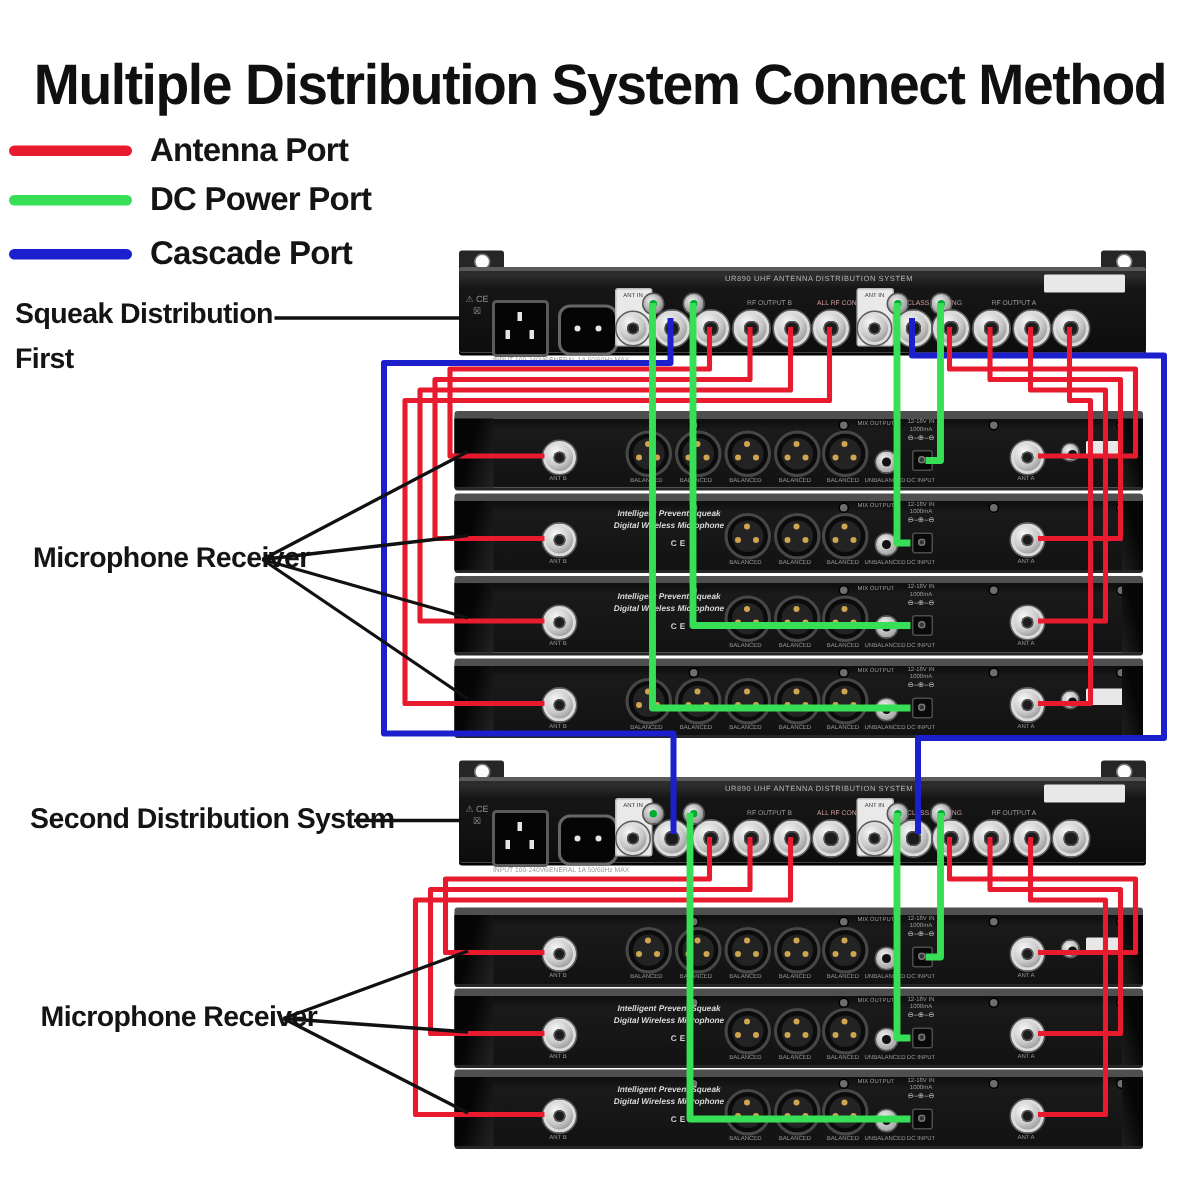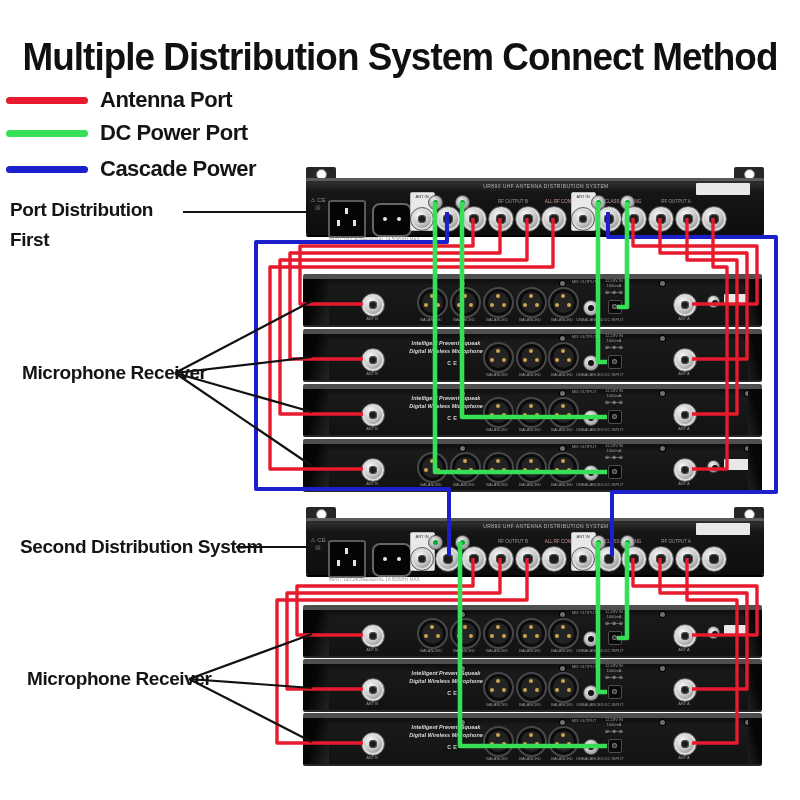--- a/index.html
+++ b/index.html
@@ -61,23 +61,23 @@
 
 <div id="canvas">
 
   <div class="title">Multiple Distribution System Connect Method</div>
 
   <div class="legend-line" style="top: 97px; background: rgb(232, 26, 46);"></div>
   <div class="legend-line" style="top: 130px; background: rgb(54, 223, 85);"></div>
   <div class="legend-line" style="top: 166px; background: rgb(28, 32, 204);"></div>
   <div class="legend-label" style="top:87px">Antenna Port</div>
   <div class="legend-label" style="top:120px">DC Power Port</div>
-  <div class="legend-label" style="top:156px">Cascade Power</div>
+  <div class="legend-label" style="top:156px">Cascade Port</div>
 
-  <div class="syslabel" style="left:10px;top:199px">Port Distribution</div>
+  <div class="syslabel" style="left:10px;top:199px">Squeak Distribution</div>
   <div class="syslabel" style="left:10px;top:229px">First</div>
   <div class="syslabel" style="left:22px;top:362px">Microphone Receiver</div>
   <div class="syslabel" style="left:20px;top:536px">Second Distribution System</div>
   <div class="syslabel" style="left:27px;top:668px">Microphone Receiver</div>
 
   <div id="devices">
       <div class="dist" style="top: 165px;">
         <div class="ear" style="left: 0px;">
           <div class="hole" style="left: 10px; top: 2px;"></div>
         </div>

